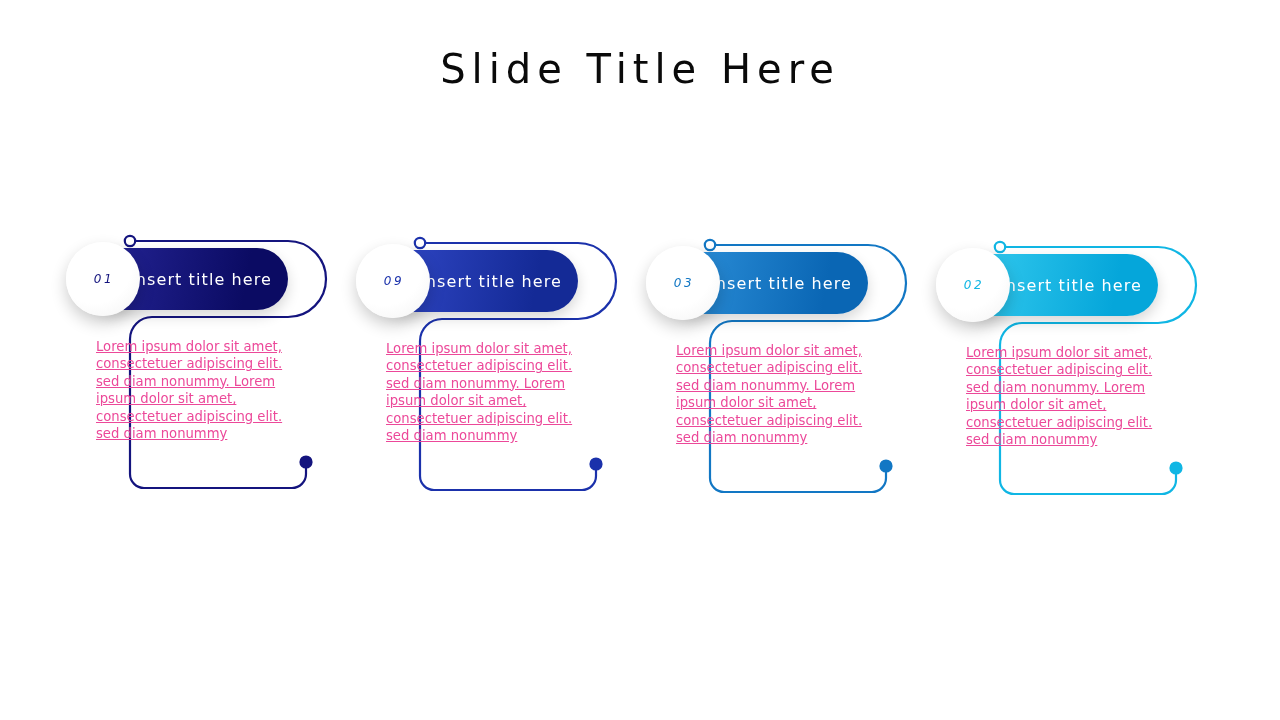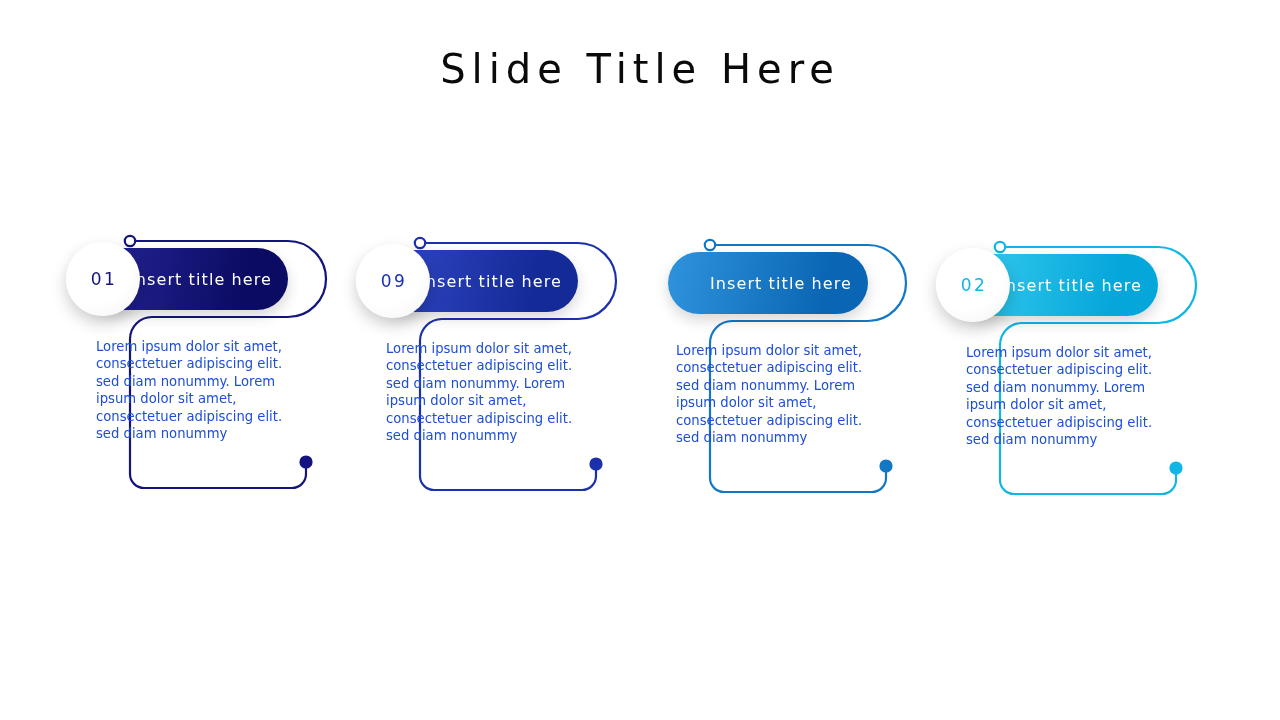--- a/index.html
+++ b/index.html
@@ -93,36 +93,38 @@
     height: 74px;
     border-radius: 50%;
     background: radial-gradient(circle at 38% 32%, #ffffff 0%, #ffffff 55%, #f2f2f2 100%);
     box-shadow: 0 7px 16px rgba(0,0,0,0.20);
     display: flex;
     align-items: center;
     justify-content: center;
     z-index: 4;
   }
   .badge-num {
-    font-size: 17px;
+    font-size: 12px;
     letter-spacing: 2.5px;
     font-family: "DejaVu Sans", sans-serif;
     padding-left: 2px;
+    font-style: italic;
   }
 
   
   .body-text {
     position: absolute;
     left: 36px;
     top: 114px;
     width: 196px;
     font-size: 13.2px;
     line-height: 17.4px;
-    color: #1d4ed8;
+    color: #ec4899;
     font-family: "DejaVu Sans", sans-serif;
+    text-decoration: underline;
   }
 </style>
 </head>
 <body>
 
 <div id="slide">
 
   <div class="slide-title">Slide Title Here</div>
 
   <div class="cards">
@@ -156,20 +158,23 @@
       </div>
       <div class="card" style="left: 640px; top: 228px;">
         <svg class="card-outline" viewBox="0 0 300 290">
           <path d="M 76 17 L 228 17 A 38 38 0 0 1 228 93 L 92 93 A 22 22 0 0 0 70 115 L 70 250 A 14 14 0 0 0 84 264 L 232 264 A 14 14 0 0 0 246 250 L 246 244" fill="none" stroke="#1277c4" stroke-width="2.2" stroke-linecap="round"></path>
           <circle cx="70" cy="17" r="5.2" fill="#ffffff" stroke="#1277c4" stroke-width="2.2"></circle>
           <circle cx="246" cy="238" r="6.6" fill="#1277c4"></circle>
         </svg>
         <div class="pill" style="background: linear-gradient(100deg, rgb(47, 147, 220) 0%, rgb(10, 102, 180) 78%);">
           <span class="pill-label" style="color: rgb(255, 255, 255);">Insert title here</span>
         </div>
+        <div class="badge">
+          <span class="badge-num" style="color: rgb(18, 119, 196);">03</span>
+        </div>
         <div class="body-text">Lorem ipsum dolor sit amet, consectetuer adipiscing elit. sed diam nonummy. Lorem ipsum dolor sit amet, consectetuer adipiscing elit. sed diam nonummy</div>
       </div>
       <div class="card" style="left: 930px; top: 230px;">
         <svg class="card-outline" viewBox="0 0 300 290">
           <path d="M 76 17 L 228 17 A 38 38 0 0 1 228 93 L 92 93 A 22 22 0 0 0 70 115 L 70 250 A 14 14 0 0 0 84 264 L 232 264 A 14 14 0 0 0 246 250 L 246 244" fill="none" stroke="#10b6e4" stroke-width="2.2" stroke-linecap="round"></path>
           <circle cx="70" cy="17" r="5.2" fill="#ffffff" stroke="#10b6e4" stroke-width="2.2"></circle>
           <circle cx="246" cy="238" r="6.6" fill="#10b6e4"></circle>
         </svg>
         <div class="pill" style="background: linear-gradient(100deg, rgb(56, 205, 240) 0%, rgb(5, 166, 218) 78%);">
           <span class="pill-label" style="color: rgb(255, 255, 255);">Insert title here</span>

